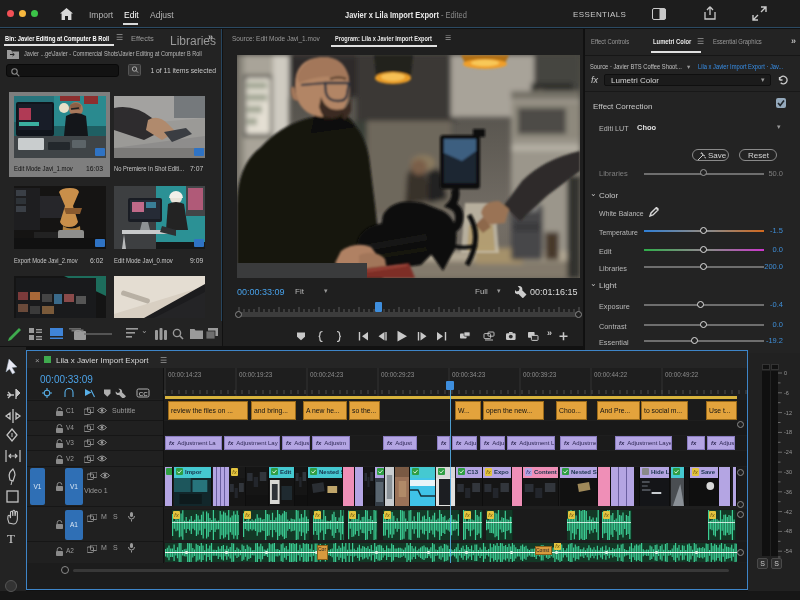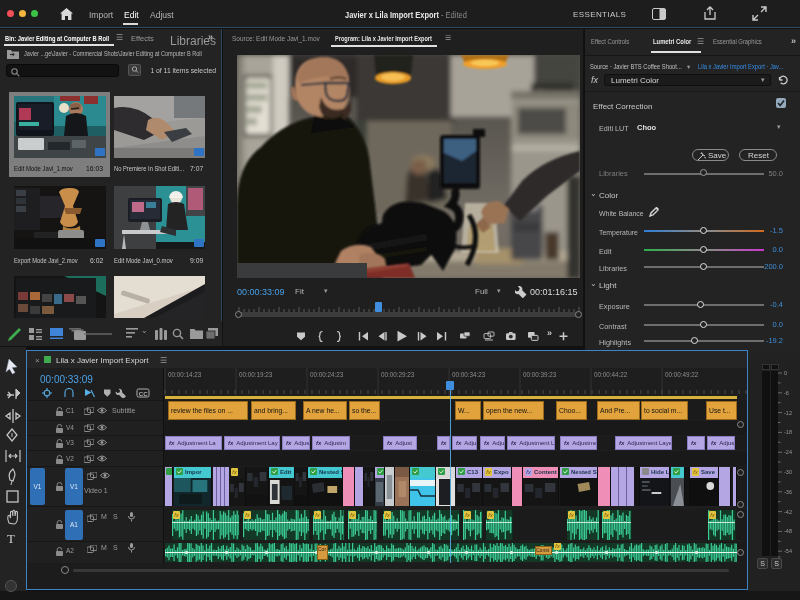--- a/index.html
+++ b/index.html
@@ -507,21 +507,21 @@
   <div class="a tx" style="left:5px;top:250px;color:#bdbdbd;font-size:8px">⌄</div>
   <div class="a tx" style="left:14px;top:252px;color:#c8c8c8;font-size:8px">Light</div>
   <div class="a tx" style="left:14px;top:273px;color:#b9b9b9;font-size:7.3px">Exposure</div>
   <div class="a" style="left:59px;top:275px;width:120px;height:1.6px;background:#6e6e6e"></div>
   <div class="a" style="left:112px;top:271.5px;width:7px;height:7px;border:1.4px solid #e0e0e0;border-radius:50%;background:#232323"></div>
   <div class="a tx" style="left:170px;top:271px;width:28px;text-align:right;color:#3f8fd9;font-size:7.5px">-0.4</div>
   <div class="a tx" style="left:14px;top:293px;color:#b9b9b9;font-size:7.3px">Contrast</div>
   <div class="a" style="left:59px;top:295px;width:120px;height:1.6px;background:#6e6e6e"></div>
   <div class="a" style="left:115px;top:291.5px;width:7px;height:7px;border:1.4px solid #e0e0e0;border-radius:50%;background:#232323"></div>
   <div class="a tx" style="left:170px;top:291px;width:28px;text-align:right;color:#3f8fd9;font-size:7.5px">0.0</div>
-  <div class="a tx" style="left:14px;top:309px;color:#b9b9b9;font-size:7.3px">Highlights</div>
+  <div class="a tx" style="left:14px;top:309px;color:#b9b9b9;font-size:7.3px">Essential</div>
   <div class="a" style="left:59px;top:311px;width:120px;height:1.6px;background:#6e6e6e"></div>
   <div class="a" style="left:106px;top:307.5px;width:7px;height:7px;border:1.4px solid #e0e0e0;border-radius:50%;background:#232323"></div>
   <div class="a tx" style="left:170px;top:307px;width:28px;text-align:right;color:#3f8fd9;font-size:7.5px">-19.2</div>
 </div>
 
 <div class="a" id="tools" style="left:0;top:347px;width:26px;height:253px;background:#232323">
   <svg width="26" height="253" viewBox="0 0 26 253">
     <path d="M9 12 l8 8 -5 0.5 3 5 -2.5 1.5 -3-5 -3.5 3z" fill="#e8e8f2" stroke="#9ab" stroke-width="0.5"></path>
     <g transform="translate(7,40)" stroke="#c4c4c4" fill="none">
         <path d="M0 8 h7 M4 8 l-3 -3 M4 8 l-3 3 M9 2 v10" stroke-width="1.3"></path>

